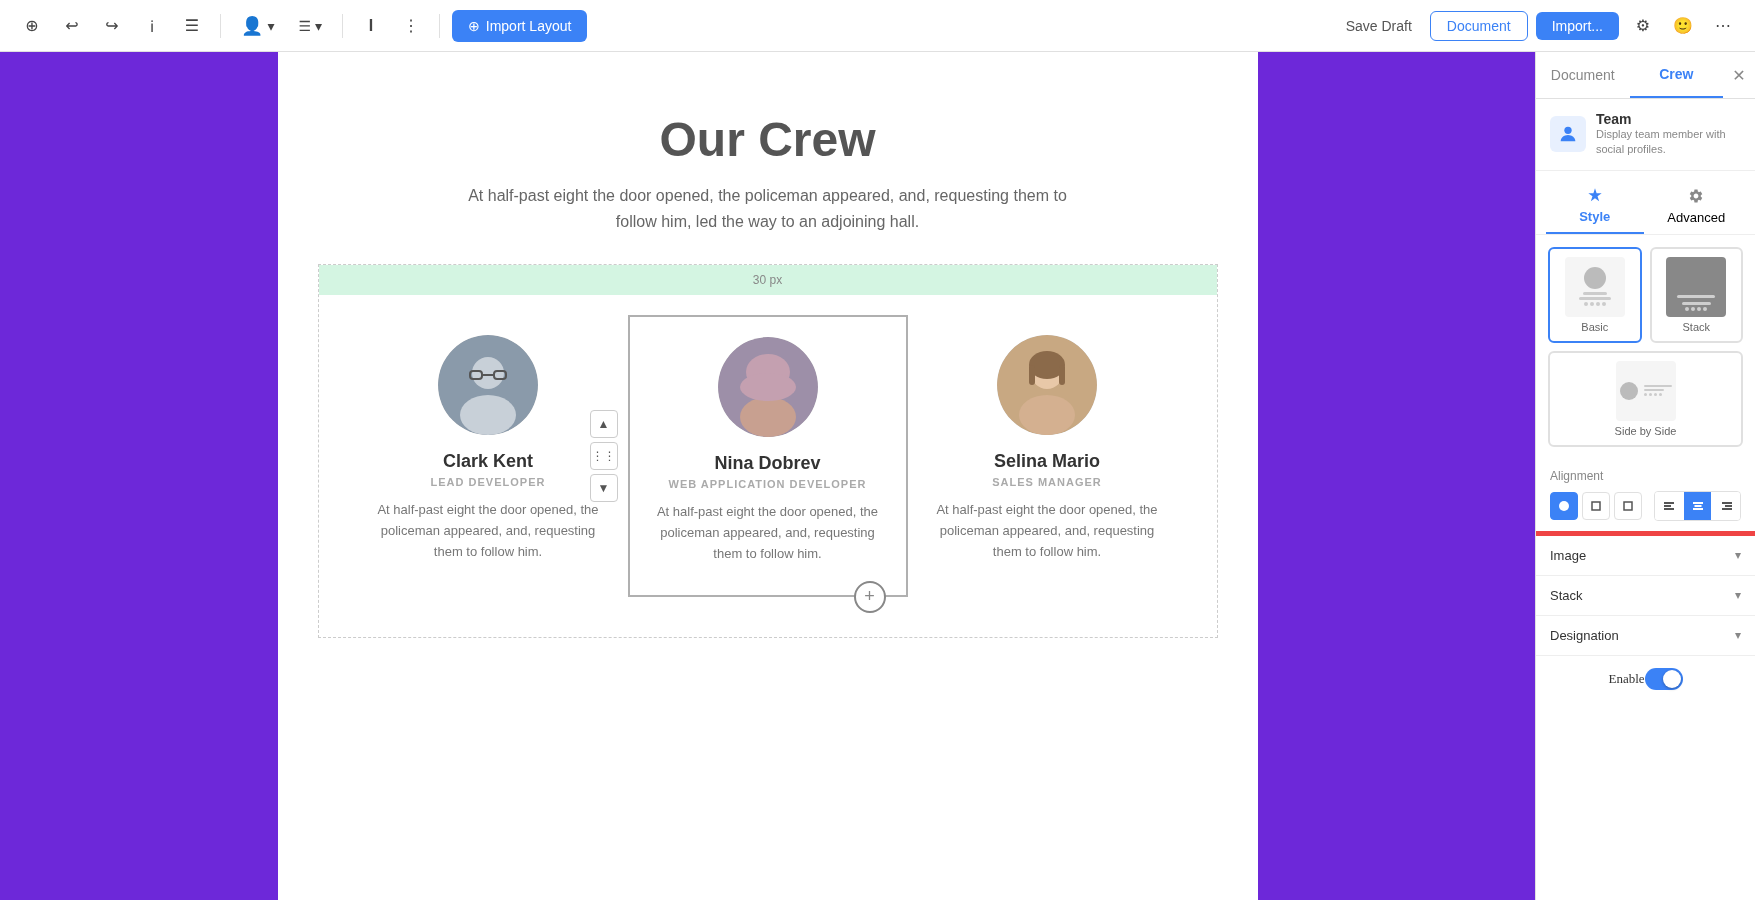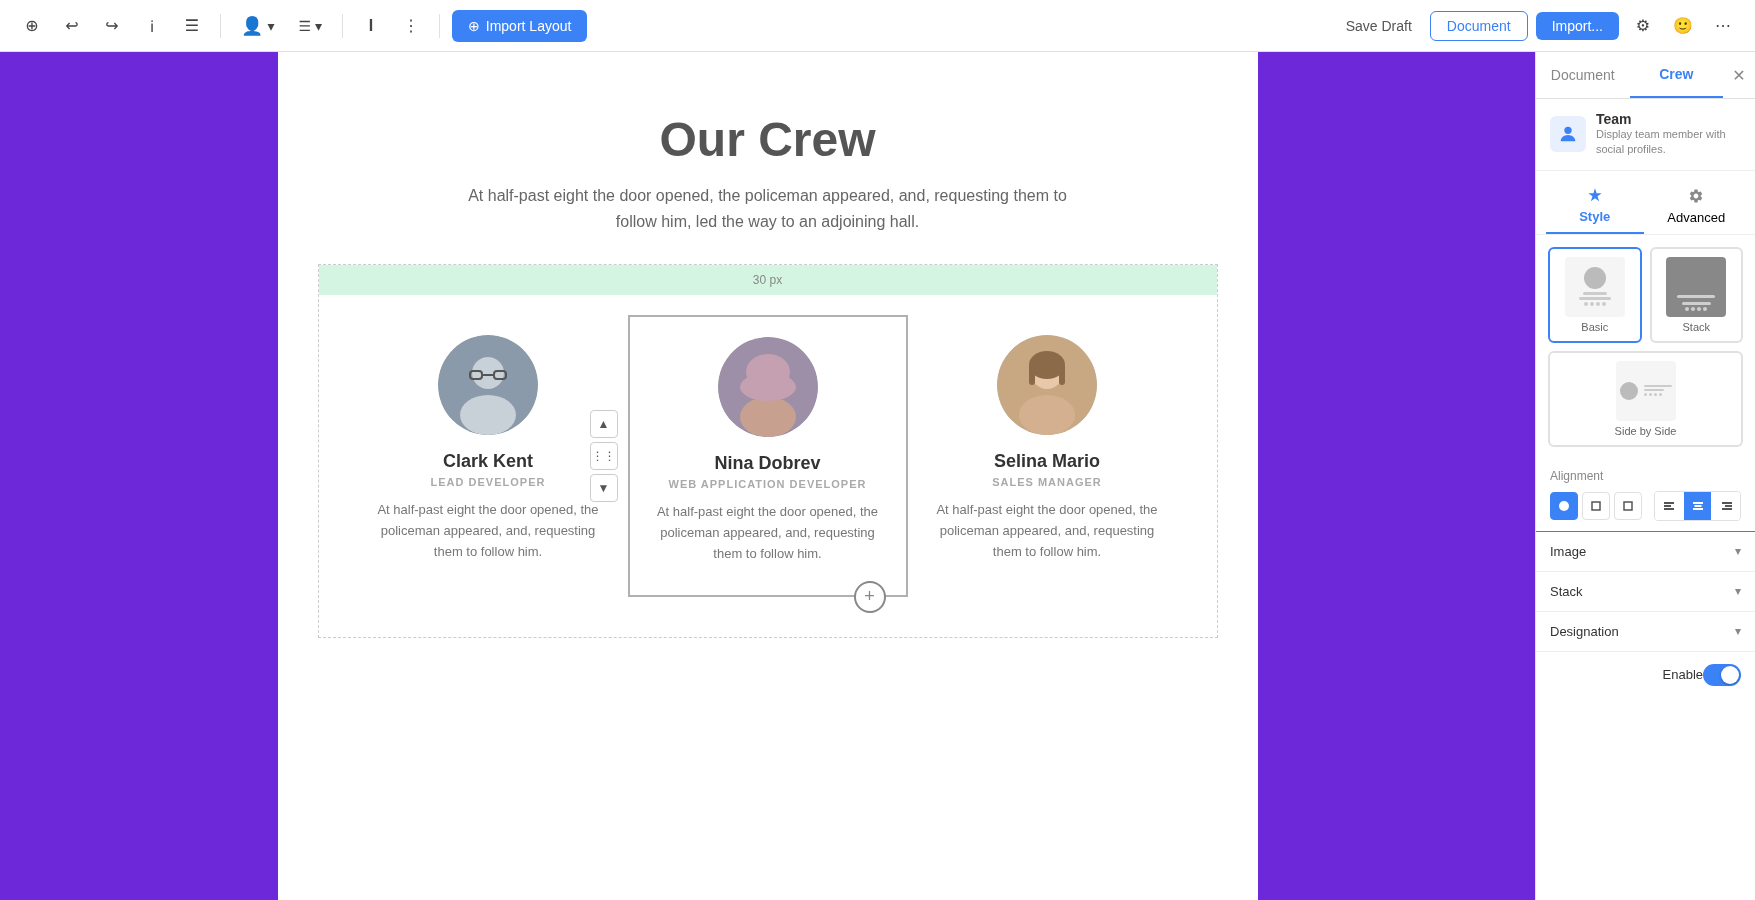--- a/index.html
+++ b/index.html
@@ -202,21 +202,21 @@
     .stack-preview {
       width: 60px; height: 60px; background: #888; border-radius: 4px;
       display: flex; flex-direction: column; align-items: center; justify-content: flex-end; padding: 6px;
     }
     .stack-line { height: 3px; background: rgba(255,255,255,0.6); border-radius: 2px; width: 80%; margin: 2px 0; }
     .stack-dots { display: flex; gap: 2px; }
     .stack-dot { width: 4px; height: 4px; border-radius: 50%; background: rgba(255,255,255,0.6); }
 
     
     .panel-section {
-      padding: 10px 14px; border-bottom: 1px solid #ef4444;
+      padding: 10px 14px; border-bottom: 5px solid #ef4444;
     }
     .panel-section-label {
       font-size: 12px; color: #888; margin-bottom: 8px; font-weight: 500;
     }
     .alignment-row {
       display: flex; gap: 6px; align-items: center;
     }
     .align-btn {
       width: 28px; height: 28px; border: 1px solid #e0e0e0; background: #fff;
       border-radius: 4px; cursor: pointer; display: flex; align-items: center;
@@ -234,22 +234,23 @@
       border-bottom: 1px solid #eee;
     }
     .collapsible-header {
       display: flex; align-items: center; justify-content: space-between;
       padding: 12px 14px; cursor: pointer; font-size: 13px; font-weight: 500; color: #333;
     }
     .collapsible-chevron { font-size: 12px; color: #888; }
 
     
     .enable-row {
-      display: flex; align-items: center; justify-content: flex-end;
+      display: flex; align-items: center; justify-content: center;
       padding: 12px 14px;
+      font-family: Liberation Serif, serif;
     }
     .enable-label { font-size: 13px; color: #333; font-weight: 500; }
     .toggle {
       width: 38px; height: 22px; background: #3b82f6; border-radius: 11px;
       position: relative; cursor: pointer;
     }
     .toggle-knob {
       width: 18px; height: 18px; background: #fff; border-radius: 50%;
       position: absolute; top: 2px; right: 2px; box-shadow: 0 1px 3px rgba(0,0,0,0.3);
     }

